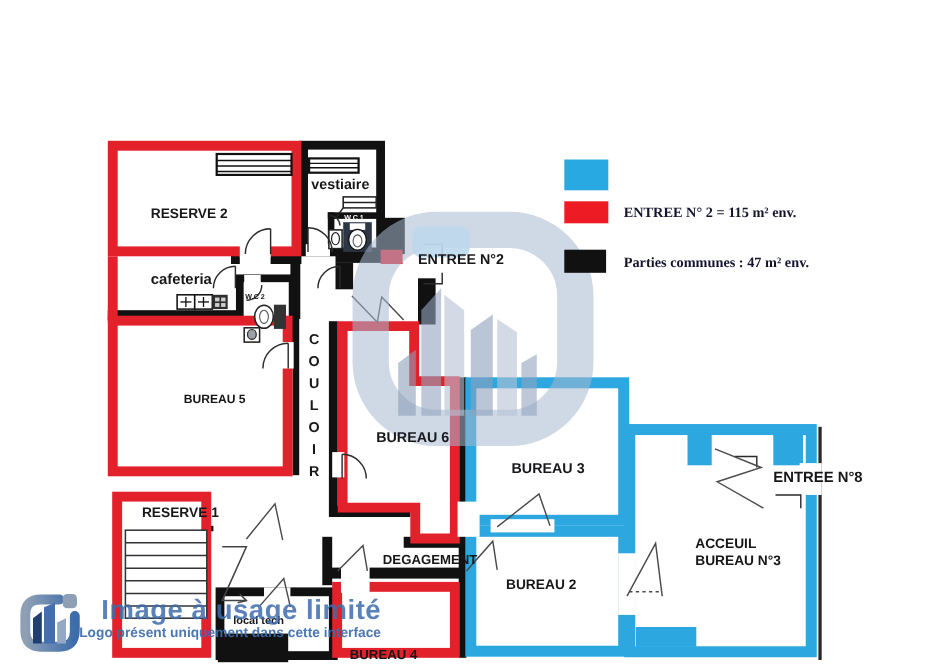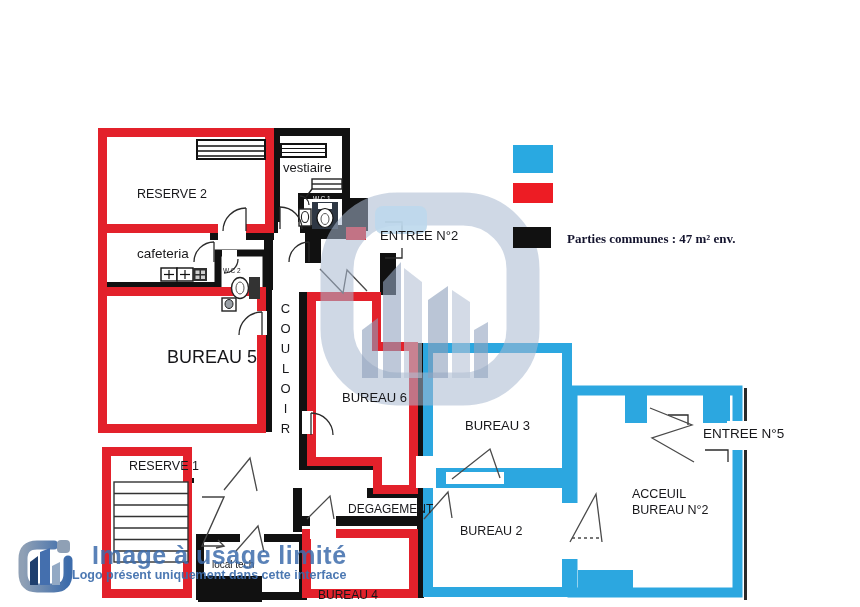--- a/index.html
+++ b/index.html
@@ -1,19 +1,19 @@
 <!DOCTYPE html>
 <html><head>
 <meta charset="utf-8">
 <style>
   html,body{margin:0;padding:0;background:#fff;}
   .page{position:relative;width:860px;height:607px;background:#ffffff;overflow:hidden;
         font-family:"Liberation Sans",sans-serif;}
   svg{position:absolute;left:0;top:0;}
-  .lbl{position:absolute;font-weight:400;color:#17171a;white-space:nowrap;z-index:30;text-align:right;}
+  .lbl{position:absolute;font-weight:700;color:#17171a;white-space:nowrap;z-index:30;text-align:right;}
   .vlbl{writing-mode:vertical-rl;text-orientation:upright;letter-spacing:5px;font-size:13px;}
   .legend{position:absolute;left:505px;top:138px;width:345px;height:145px;z-index:25;}
   .legend .sw{position:absolute;}
   .legend .ltxt{position:absolute;font-family:"Liberation Serif",serif;font-weight:700;
                 color:#14142e;white-space:nowrap;}
   .wm-title{position:absolute;left:92px;top:541px;font-size:25px;font-weight:700;
             color:rgba(61,108,171,0.85);letter-spacing:0.5px;z-index:40;white-space:nowrap;}
   .wm-sub{position:absolute;left:72px;top:568px;font-size:12.5px;font-weight:700;
           color:rgba(61,108,171,0.92);z-index:40;white-space:nowrap;}
 </style>
@@ -209,35 +209,36 @@
     </g>
   </svg>
 
   <div class="lbl" style="left:137px;top:187px;font-size:12.5px;">RESERVE 2</div>
   <div class="lbl" style="left:283px;top:160px;font-size:13px;">vestiaire</div>
   <div class="lbl" style="left:313px;top:195px;font-size:6.5px;color:#fff;z-index:31;">W.C 1</div>
   <div class="lbl" style="left:380px;top:228px;font-size:13px;">ENTREE N°2</div>
   <div class="lbl" style="left:137px;top:246px;font-size:13.5px;">cafeteria</div>
   <div class="lbl" style="left:223px;top:267px;font-size:6.5px;">W.C 2</div>
   <div class="lbl vlbl" style="left:278px;top:301px;">COULOIR</div>
-  <div class="lbl" style="left:137px;top:347px;font-size:18px;padding-left:30px;">BUREAU 5</div>
+  <div class="lbl" style="left:137px;top:357px;font-size:11px;padding-left:30px;">BUREAU 5</div>
   <div class="lbl" style="left:129px;top:459px;font-size:12.5px;">RESERVE 1</div>
   <div class="lbl" style="left:342px;top:390px;font-size:13px;">BUREAU 6</div>
   <div class="lbl" style="left:465px;top:418px;font-size:13px;">BUREAU 3</div>
   <div class="lbl" style="left:348px;top:502px;font-size:12px;">DEGAGEMENT</div>
   <div class="lbl" style="left:318px;top:550px;font-size:12px;margin-top:38px;">BUREAU 4</div>
   <div class="lbl" style="left:460px;top:524px;font-size:12.5px;">BUREAU 2</div>
   <div class="lbl" style="left:632px;top:487px;font-size:12.5px;">ACCEUIL</div>
-  <div class="lbl" style="left:632px;top:503px;font-size:12.5px;">BUREAU N°2</div>
-  <div class="lbl" style="left:703px;top:426px;font-size:13.5px;">ENTREE N°5</div>
+  <div class="lbl" style="left:632px;top:503px;font-size:12.5px;">BUREAU N°3</div>
+  <div class="lbl" style="left:703px;top:426px;font-size:13.5px;">ENTREE N°8</div>
   <div class="lbl" style="left:212px;top:559px;font-size:10px;">local tech</div>
 
   <div class="legend">
     <div class="sw" style="left:8px;top:7px;width:40px;height:28px;background:#29a9e1;"></div>
     <div class="sw" style="left:8px;top:45px;width:40px;height:20px;background:#ed1c24;"></div>
+    <div class="ltxt" style="left:62px;top:47px;font-size:13px;">ENTREE N° 2 = 115 m² env.</div>
     <div class="sw" style="left:8px;top:89px;width:38px;height:21px;background:#111;"></div>
     <div class="ltxt" style="left:62px;top:93px;font-size:13px;">Parties communes : 47 m² env.</div>
   </div>
 
   <div class="wm-title">Image à usage limité</div>
   <div class="wm-sub">Logo présent uniquement dans cette interface</div>
 
 </div>
 
 </body></html>

